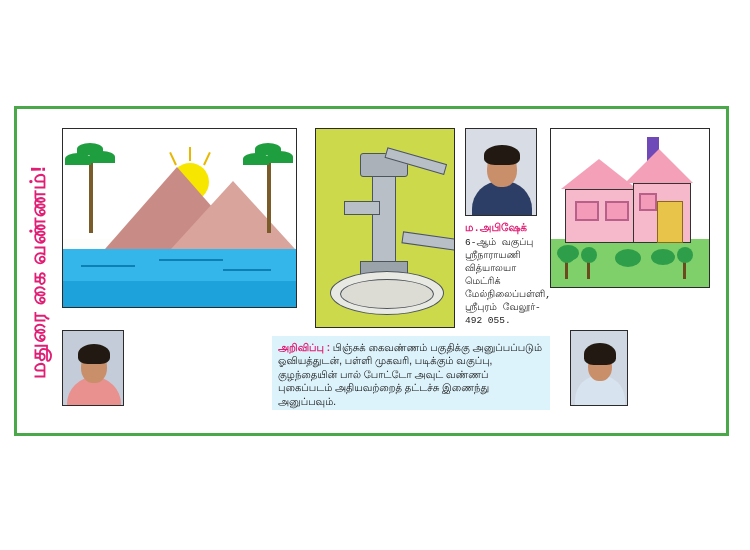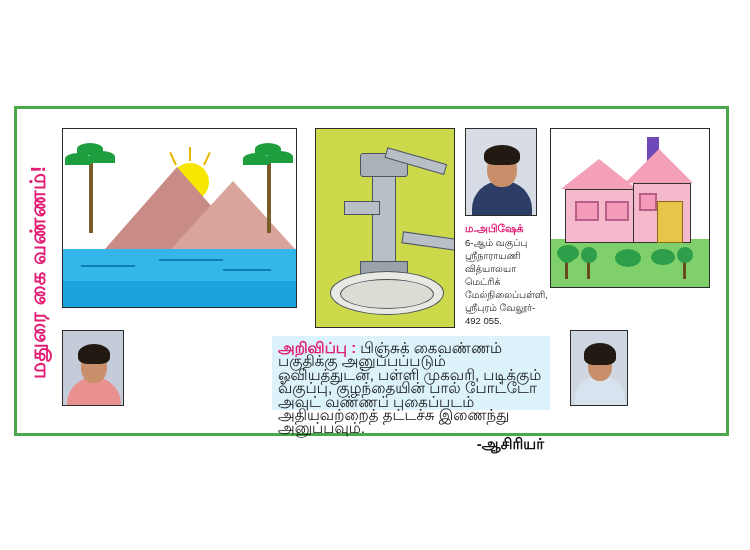--- a/index.html
+++ b/index.html
@@ -138,35 +138,35 @@
     line-height: 13px;
     color: #1a1a1a;
   }
   .caption .name {
     color: #e11d74;
     font-weight: bold;
     font-size: 10.5px;
     display: block;
     margin-bottom: 1px;
   }
-  .cap-ashok  { left: 465px; top: 222px; width: 78px; }
+  .cap-ashok  { left: 465px; top: 222px; width: 78px; font-family: Liberation Mono, monospace; }
   .cap-kavi   { left: 132px; top: 330px; width: 140px; }
   .cap-varsha { left: 636px; top: 330px; width: 78px; }
 
   
   .notice {
     position: absolute;
     left: 272px;
     top: 336px;
     width: 278px;
     height: 74px;
     background: #ddf3fb;
     padding: 5px 6px;
     box-sizing: border-box;
-    font-size: 15px;
+    font-size: 10px;
     line-height: 13.4px;
     color: #111111;
   }
   .notice .lbl {
     color: #e11d74;
     font-weight: bold;
   }
   .notice .sign {
     display: block;
     text-align: right;
@@ -276,16 +276,15 @@
 ஸ்ரீபுரம் வேலூர்-
 492 055.</span>
   </div>
 
   <div class="caption cap-kavi">
   </div>
 
 
   <div class="notice">
     <span class="lbl">அறிவிப்பு :</span><span> பிஞ்சுக் கைவண்ணம் பகுதிக்கு அனுப்பப்படும் ஓவியத்துடன், பள்ளி முகவரி, படிக்கும் வகுப்பு, குழந்தையின் பால் போட்டோ அவுட் வண்ணப் புகைப்படம் அதியவற்றைத் தட்டச்சு இணைந்து அனுப்பவும்.</span>
-    <span class="sign">-ஆசிரியர்</span>
   </div>
 
 </div>
 
 </body></html>

